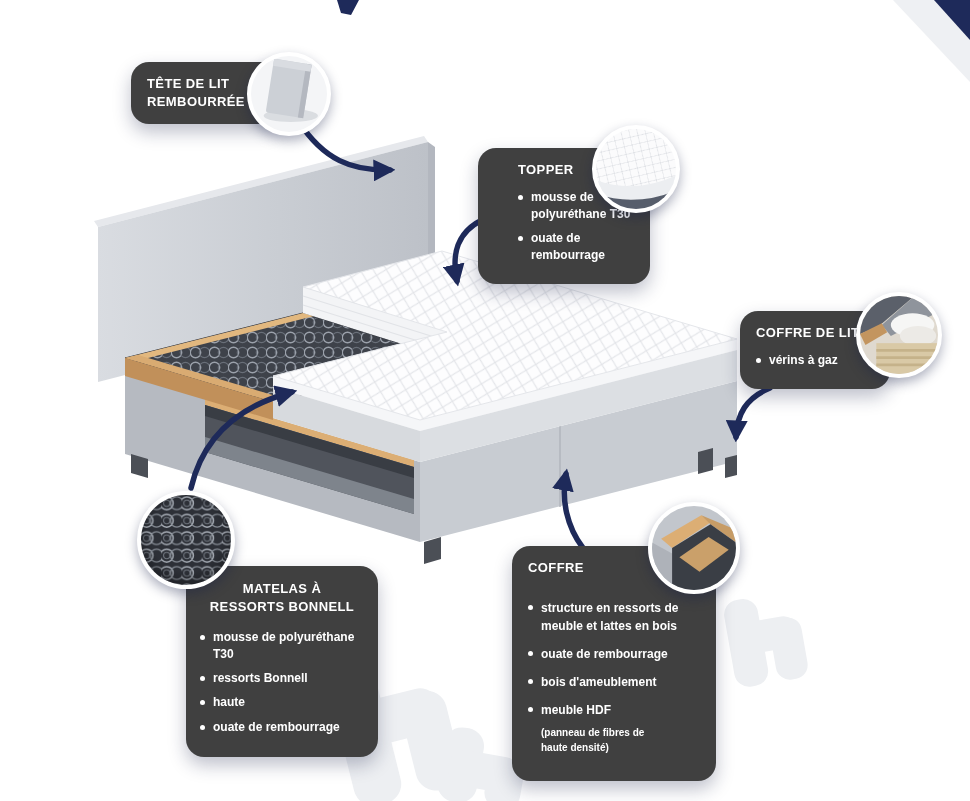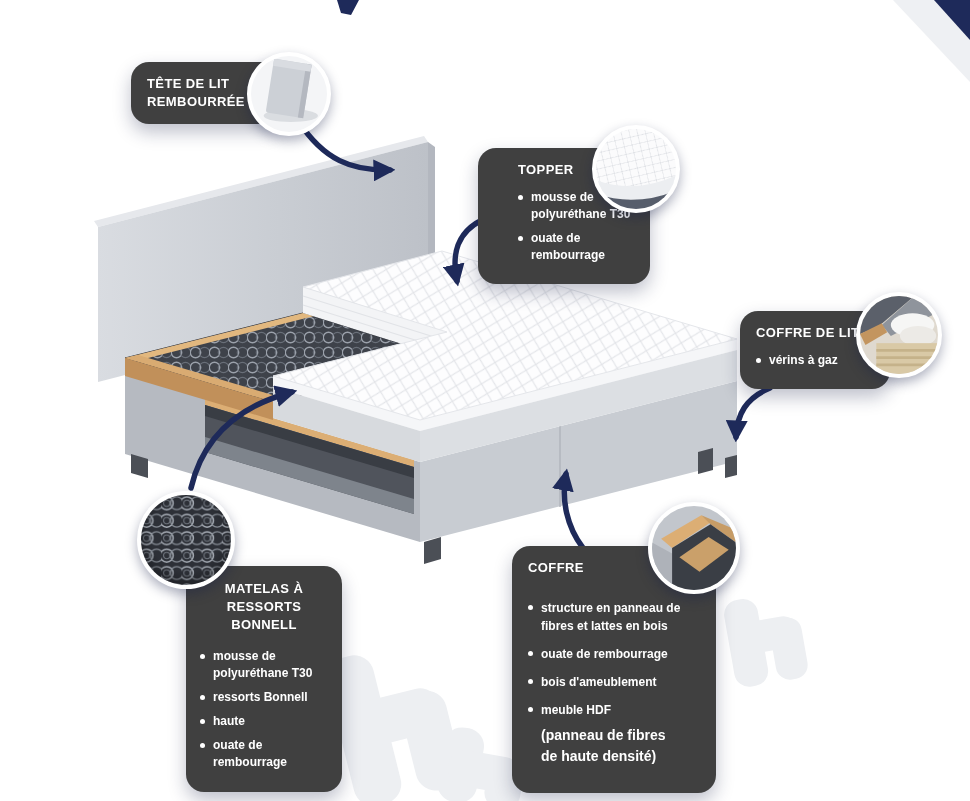--- a/index.html
+++ b/index.html
@@ -19,26 +19,26 @@
   .tline { display:block; }
   .bullets { list-style:none; margin-top:10px; }
   .bullets li {
     position:relative; padding-left:13px; font-size:12px; font-weight:bold;
     line-height:1.42; margin-bottom:7px;
   }
   .bullets li::before {
     content:""; position:absolute; left:0; top:6px; width:5px; height:5px;
     border-radius:50%; background:#fff;
   }
-  .bullet-note { font-size:14px; font-weight:bold; line-height:1.5; margin-top:6px; max-width:132px; }
+  .bullet-note { font-size:10px; font-weight:bold; line-height:1.5; margin-top:6px; max-width:132px; }
 
   .box-headboard { left:131px; top:62px;  width:152px; }
   .box-topper    { left:478px; top:148px; width:172px; padding-right:14px;padding-left:40px; }
   .box-storage   { left:740px; top:311px; width:150px; }
-  .box-bonnell   { left:186px; top:566px; width:156px; padding:14px; }
+  .box-bonnell   { left:186px; top:566px; width:192px; padding:14px; }
   .box-bonnell .callout-title { text-align:center; }
   .box-bonnell .bullets { margin-top:13px; }
   .box-frame     { left:512px; top:546px; width:204px; padding-bottom:16px; }
   .box-frame .bullets { margin-top:22px; }
   .box-frame .bullets li { margin-bottom:10px; line-height:1.5; }
 
   .photo-circle {
     position:absolute; z-index:6; border-radius:50%;
     border:4px solid #fff; background:#fff; overflow:hidden;
     box-shadow:0 5px 12px rgba(20,30,70,.35);
@@ -186,21 +186,21 @@
     <li><span>mousse de polyuréthane T30</span></li>
     <li><span>ressorts Bonnell</span></li>
     <li><span>haute</span></li>
     <li><span>ouate de rembourrage</span></li>
   </ul>
 </div>
 
 <div class="callout-box box-frame">
   <div class="callout-title">COFFRE</div>
   <ul class="bullets">
-    <li><span>structure en panneau de fibres et lattes en bois</span></li>
+    <li><span>structure en ressorts de meuble et lattes en bois</span></li>
     <li><span>ouate de rembourrage</span></li>
     <li><span>bois d'ameublement</span></li>
     <li>
       <span>meuble HDF</span>
       <div class="bullet-note">(panneau de fibres de haute densité)</div>
     </li>
   </ul>
 </div>
 
 <div class="photo-circle circ-headboard">

